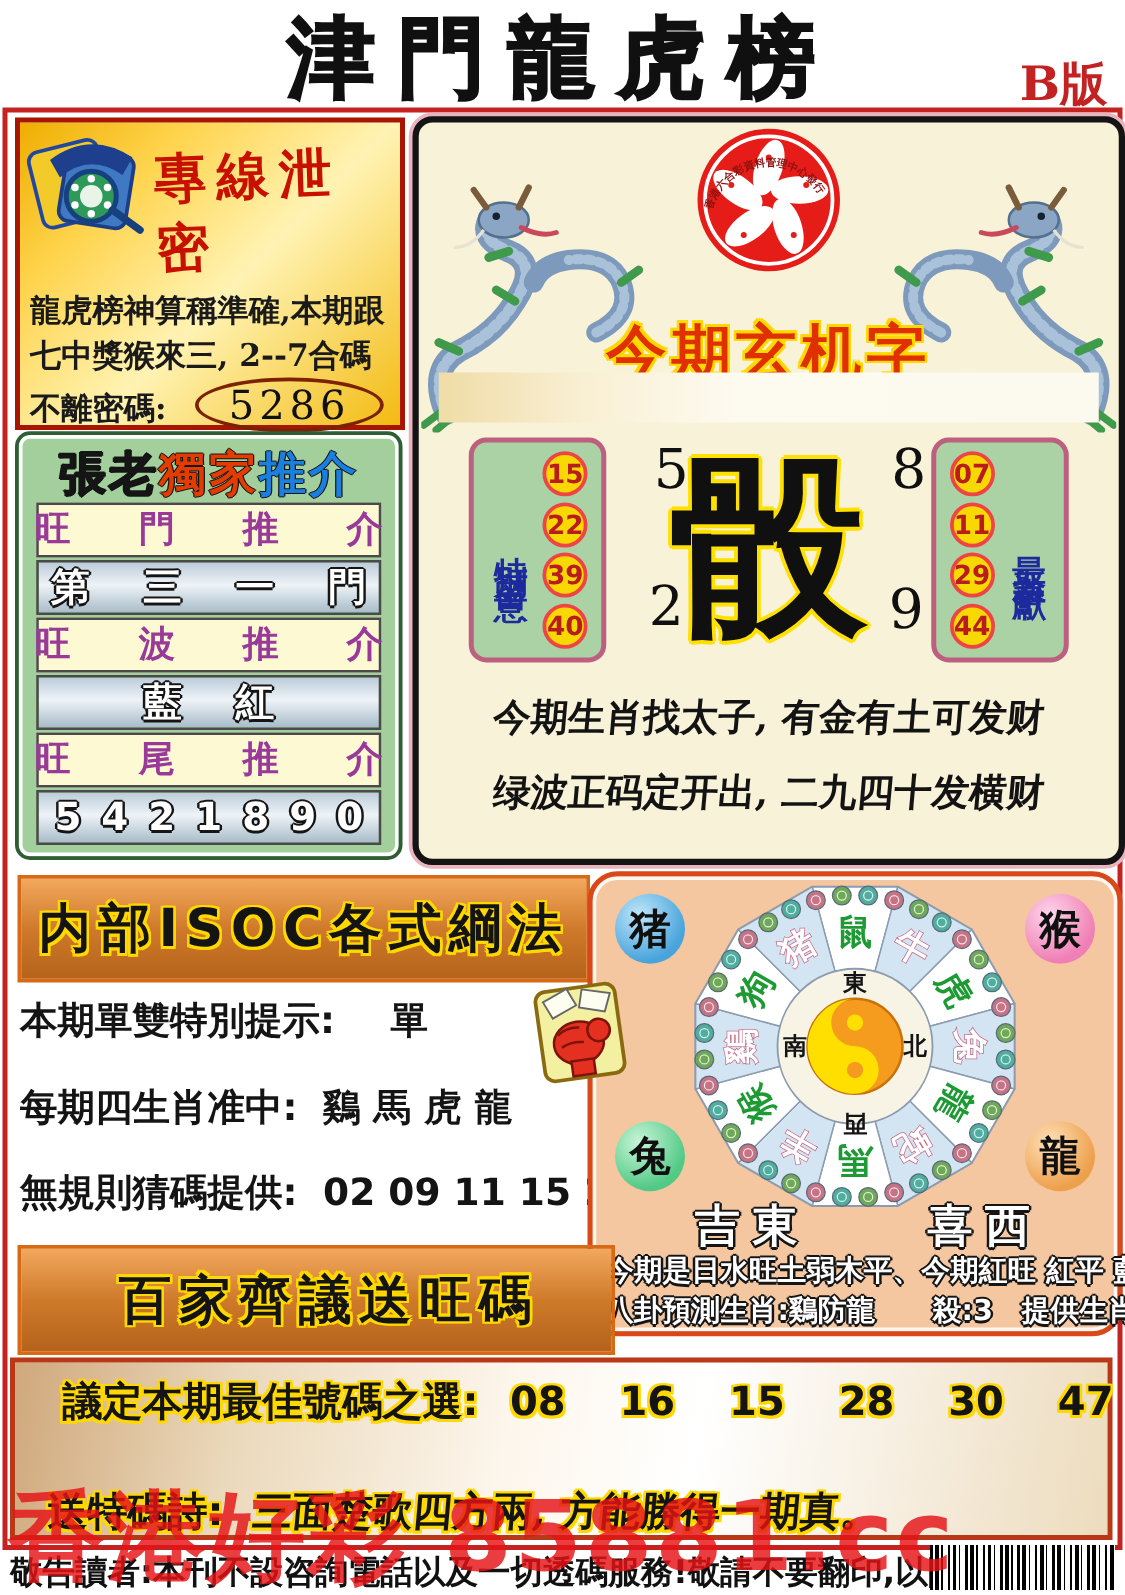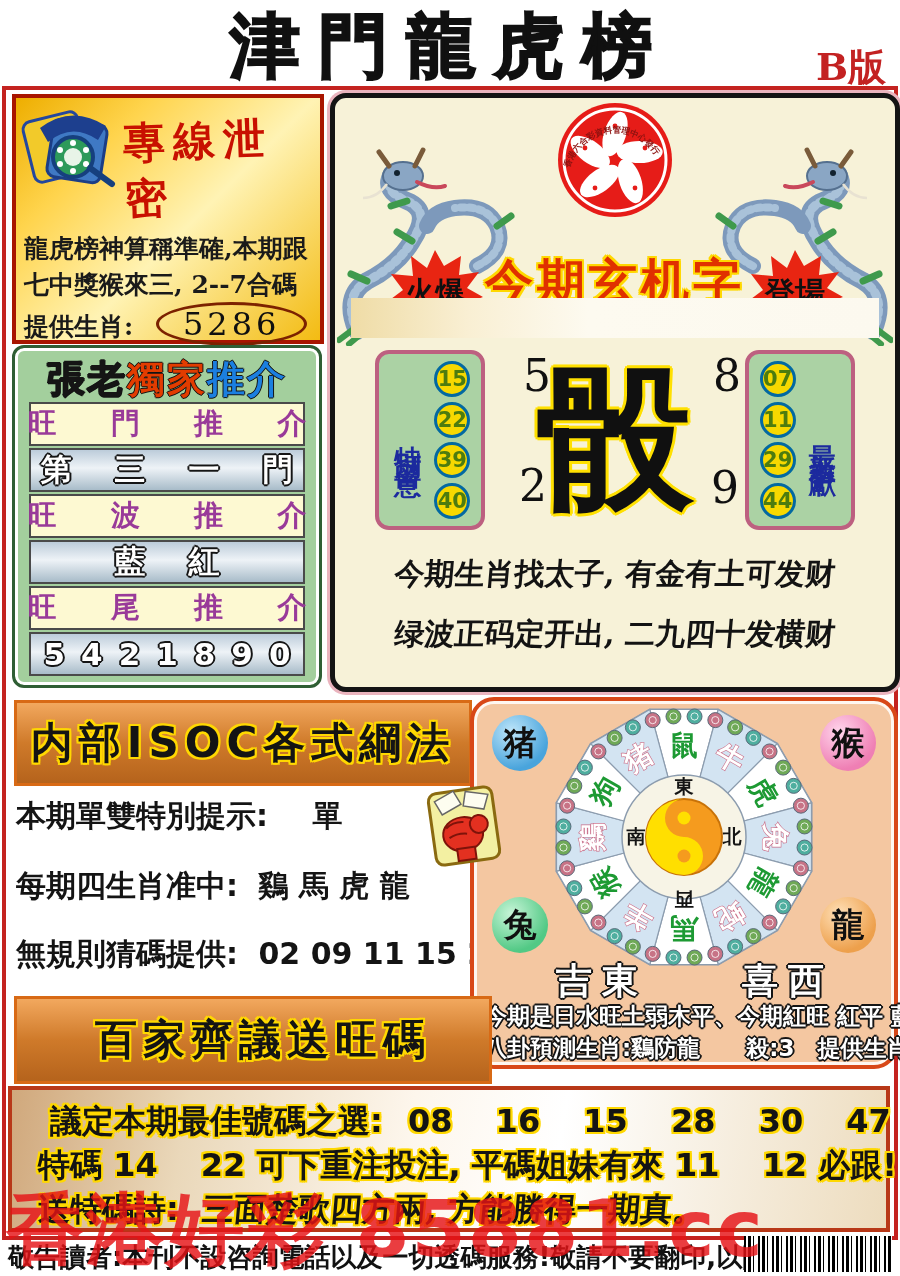--- a/index.html
+++ b/index.html
@@ -47,22 +47,22 @@
     font-family:"DejaVu Serif",serif;}
   #headline{left:120px;top:152px;width:320px;text-align:center;font-size:48px;font-weight:900;
     color:#e03000;font-family:"DejaVu Serif",serif;letter-spacing:4px;white-space:nowrap;}
   #censor-strip{left:16px;top:200px;width:528px;height:40px;
     background:linear-gradient(90deg,#efdca6 0%,#f9efd3 22%,#fdfaf0 45%,#fcf9ef 100%);}
   .numpanel{top:252px;width:110px;height:180px;border:4px solid #bd6080;border-radius:14px;
     background:#abd2a4;display:flex;align-items:center;justify-content:space-evenly;padding:4px 2px;box-sizing:border-box;}
   .vlabel{writing-mode:vertical-rl;text-orientation:upright;font-size:27px;font-weight:900;
     color:#1c2a9e;letter-spacing:8px;}
   .circ-col{display:flex;flex-direction:column;justify-content:space-between;height:158px;}
-  .ncirc{width:36px;height:36px;border-radius:50%;background:#f7d800;border:3px solid #0369a1;
-    color:#4d7c0f;font-size:21px;font-weight:900;display:flex;align-items:center;justify-content:center;box-sizing:border-box;}
+  .ncirc{width:36px;height:36px;border-radius:50%;background:#f7d800;border:3px solid #ef4444;
+    color:#b91c1c;font-size:21px;font-weight:900;display:flex;align-items:center;justify-content:center;box-sizing:border-box;}
   .cornernum{font-family:"DejaVu Serif",serif;font-size:44px;color:#101010;font-weight:500;}
   #bigchar{left:195px;top:240px;width:170px;height:200px;text-align:center;line-height:200px;
     font-family:"DejaVu Serif",serif;font-weight:900;font-size:158px;color:#101010;
     text-shadow:-3px 0 #ffe000,3px 0 #ffe000,0 -3px #ffe000,0 3px #ffe000,
       -2px -2px #ffe000,2px 2px #ffe000,-2px 2px #ffe000,2px -2px #ffe000;}
   .poem{left:14px;width:532px;text-align:center;font-family:"DejaVu Serif",serif;
     font-weight:bold;font-size:30px;color:#131313;white-space:nowrap;transform:skewX(-5deg);}
   
   .sec-header{border:3px solid #d86a15;background:linear-gradient(180deg,#f2a85e 0%,#cf7a2a 50%,#b5631c 100%);
     display:flex;align-items:center;justify-content:center;font-weight:900;color:#141414;
@@ -117,21 +117,21 @@
       <circle cx="66" cy="62" r="3" fill="#fff"></circle>
         <circle cx="53" cy="69" r="3" fill="#fff"></circle>
       <circle cx="40" cy="62" r="3" fill="#fff"></circle>
         <circle cx="40" cy="48" r="3" fill="#fff"></circle>
       <path d="M70 66 L92 82" stroke="#16407e" stroke-width="6" stroke-linecap="round"></path>
     </svg>
     <div id="hotline-title" class="abs">專線泄密</div>
     <div class="abs ln" style="top:96px;">龍虎榜神算稱準確,本期跟</div>
     <div class="abs ln" style="top:132px;">七中獎猴來三, 2--7合碼</div>
     <div class="abs ln" style="top:166px;">
-      <span>提供生肖:</span>
+      <span>不離密碼:</span>
       <span class="oval" style="margin-left:14px;">5286</span>
     </div>
     <div class="abs ln" style="top:210px;">追賭合數:單  總分:小</div>
   </div>
 
   <div id="zhanglao" class="abs">
     <div id="zl-title" class="abs o-blk-thin">
       <span class="t1">張老</span><span class="t2">獨家</span><span class="t3">推介</span>
     </div>
     <div class="abs zl-row zl-plum" style="top:54px;">旺 門 推 介</div>
@@ -193,33 +193,21 @@
           <circle cx="0" cy="0" r="3.2"></circle>
       </g>
       <defs>
           <path id="arcpath" d="M -46 10 A 47 47 0 0 1 46 10" fill="none"></path>
         </defs>
       <text font-size="8.5" fill="#8c1210" font-weight="bold">
         <textPath href="#arcpath" startOffset="2">香港六合彩資料管理中心發行</textPath>
       </text>
     </svg>
 
-    <div class="abs burst" style="left:52px;top:152px;">
-      <svg width="96" height="86" viewBox="0 0 96 86">
-        <polygon fill="#e82512" points="48,0 57,16 74,6 72,25 92,22 80,38 96,47 78,54 88,72 68,68 66,86 52,72 40,84 34,66 16,74 22,55 0,52 16,40 4,24 26,26 24,6 40,18"></polygon>
-      </svg>
-      <span>火爆</span>
-    </div>
     <div id="headline" class="abs o-yel">今期玄机字</div>
-    <div class="abs burst" style="left:412px;top:152px;">
-      <svg width="96" height="86" viewBox="0 0 96 86">
-        <polygon fill="#e82512" points="48,0 57,16 74,6 72,25 92,22 80,38 96,47 78,54 88,72 68,68 66,86 52,72 40,84 34,66 16,74 22,55 0,52 16,40 4,24 26,26 24,6 40,18"></polygon>
-      </svg>
-      <span>登場</span>
-    </div>
     <div id="censor-strip" class="abs"></div>
 
     <div class="numpanel abs" style="left:40px;">
       <div class="vlabel">特別留意</div>
       <div class="circ-col">
         <div class="ncirc">15</div>
         <div class="ncirc">22</div>
         <div class="ncirc">39</div>
         <div class="ncirc">40</div>
       </div>
@@ -390,21 +378,20 @@
     <div class="zline o-blk abs" style="top:332px;">八卦預測生肖:鷄防龍　　殺:3　提供生肖: 鼠</div>
   </div>
 
   <div class="abs sec-header o-yel" style="left:14px;top:996px;width:452px;height:82px;padding-left:20px;">百家齊議送旺碼</div>
 
   <div id="numbox" class="abs">
     <div class="nb-ln o-yel abs" style="top:10px;padding-left:12px;">
       <span>議定本期最佳號碼之選:</span>
       <span style="margin-left:14px;">08　 16　 15　 28　 30　 47</span>
     </div>
-    <div class="nb-ln o-yel abs" style="top:54px;">特碼 14　 22 可下重注投注, 平碼姐妹有來 11　 12 必跟!</div>
     <div class="nb-ln o-yel abs" style="top:98px;">
       <span>送特碼詩:</span>
       <span class="nb-poem" style="margin-left:12px;">三面楚歌四方兩, 方能勝得一期真。</span>
     </div>
   </div>
 
   <div id="watermark" class="abs">香港好彩 85881.cc</div>
   <div id="disclaimer" class="abs">敬告讀者:本刊不設咨詢電話以及一切透碼服務!敬請不要翻印,以防失真!</div>
   <div id="barcode" class="abs"></div>
 

